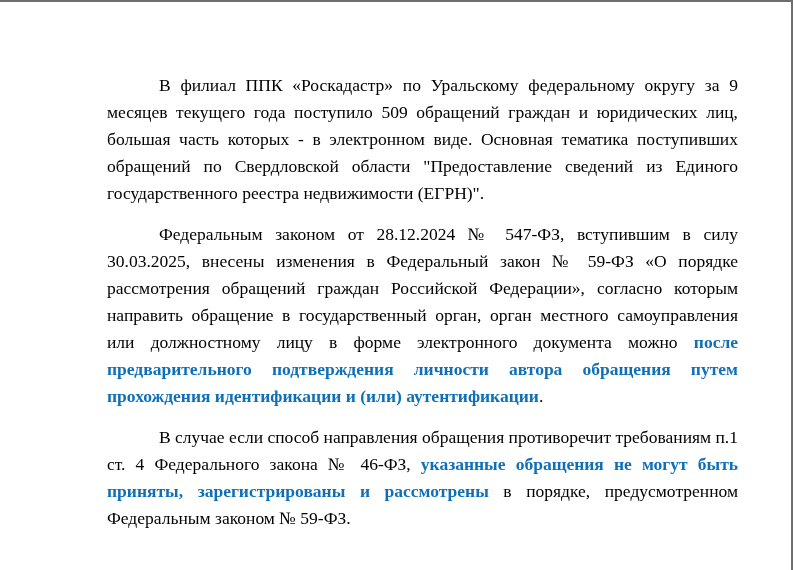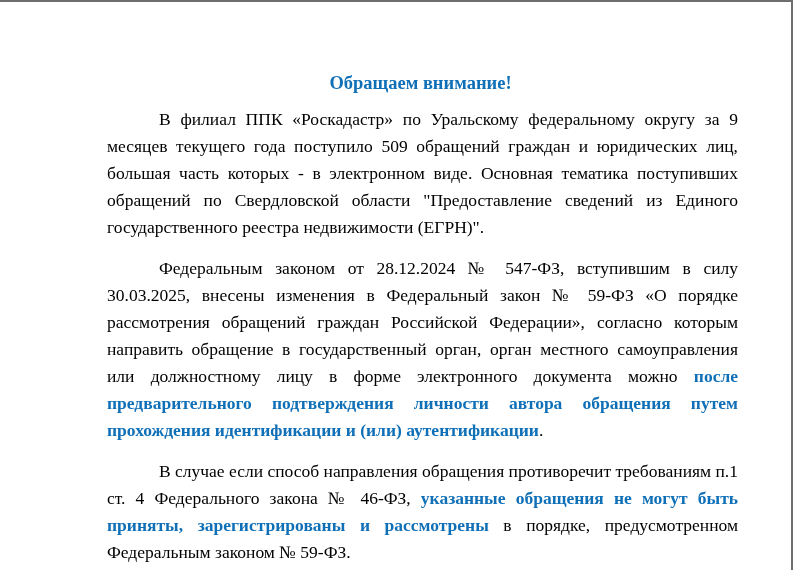--- a/index.html
+++ b/index.html
@@ -46,21 +46,20 @@
     color: #0f6fb7;
     font-weight: bold;
   }
 </style>
 </head>
 <body>
 
 <div class="page">
   <div class="content">
 
-    <h1 class="doc-heading">Обращаем внимание!</h1>
 
     <p class="doc-paragraph"><span class="run-normal">В филиал ППК «Роскадастр» по Уральскому федеральному округу за 9 месяцев текущего года поступило 509 обращений граждан и юридических лиц, большая часть которых - в электронном виде. Основная тематика поступивших обращений по Свердловской области "Предоставление сведений из Единого государственного реестра недвижимости (ЕГРН)".</span></p>
 
     <p class="doc-paragraph"><span class="run-normal">Федеральным законом от 28.12.2024 № 547-ФЗ, вступившим в силу 30.03.2025, внесены изменения в Федеральный закон № 59-ФЗ «О порядке рассмотрения обращений граждан Российской Федерации», согласно которым направить обращение в государственный орган, орган местного самоуправления или должностному лицу в форме электронного документа можно </span><span class="run-bold-blue">после предварительного подтверждения личности автора обращения путем прохождения идентификации и (или) аутентификации</span><span class="run-normal">.</span></p>
 
     <p class="doc-paragraph"><span class="run-normal">В случае если способ направления обращения противоречит требованиям п.1 ст. 4 Федерального закона № 46-ФЗ, </span><span class="run-bold-blue">указанные обращения не могут быть приняты, зарегистрированы и рассмотрены</span><span class="run-normal"> в порядке, предусмотренном Федеральным законом № 59-ФЗ.</span></p>
 
   </div>
 </div>
 

